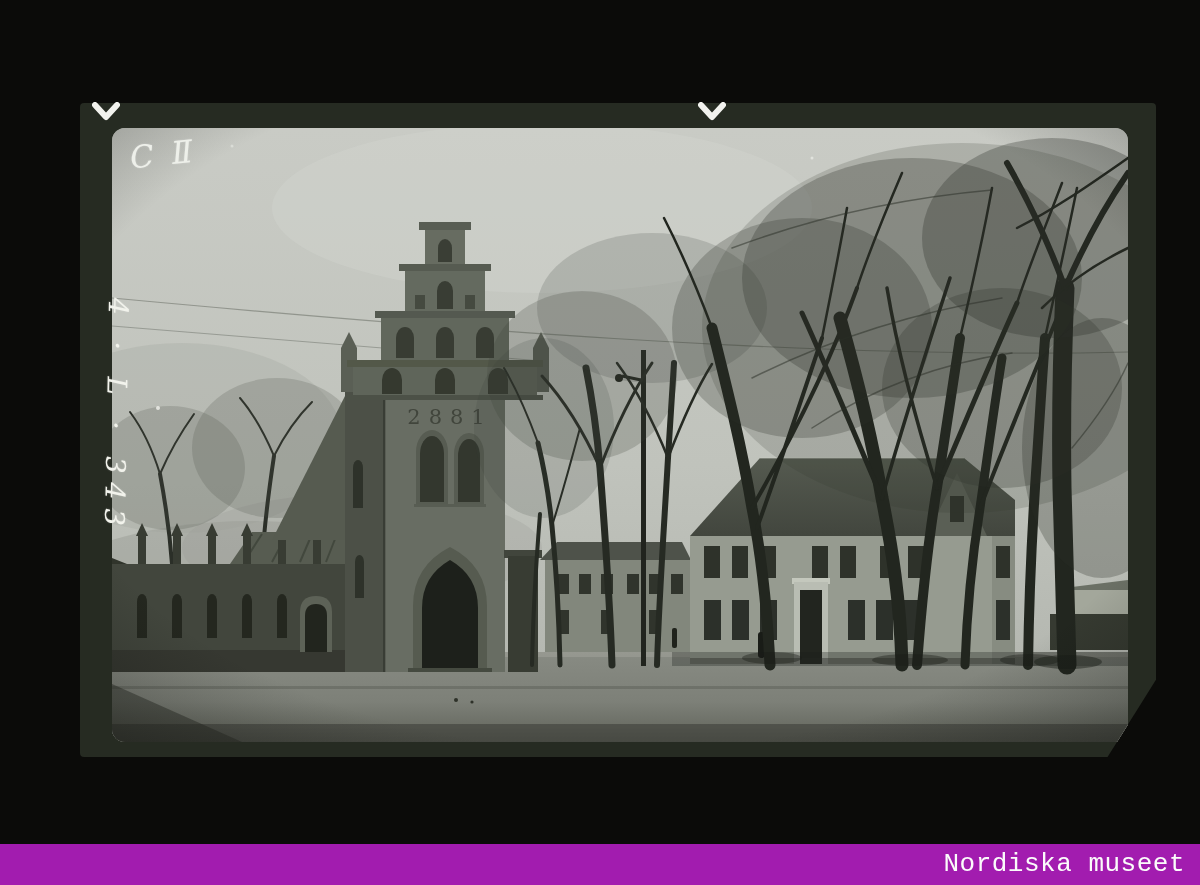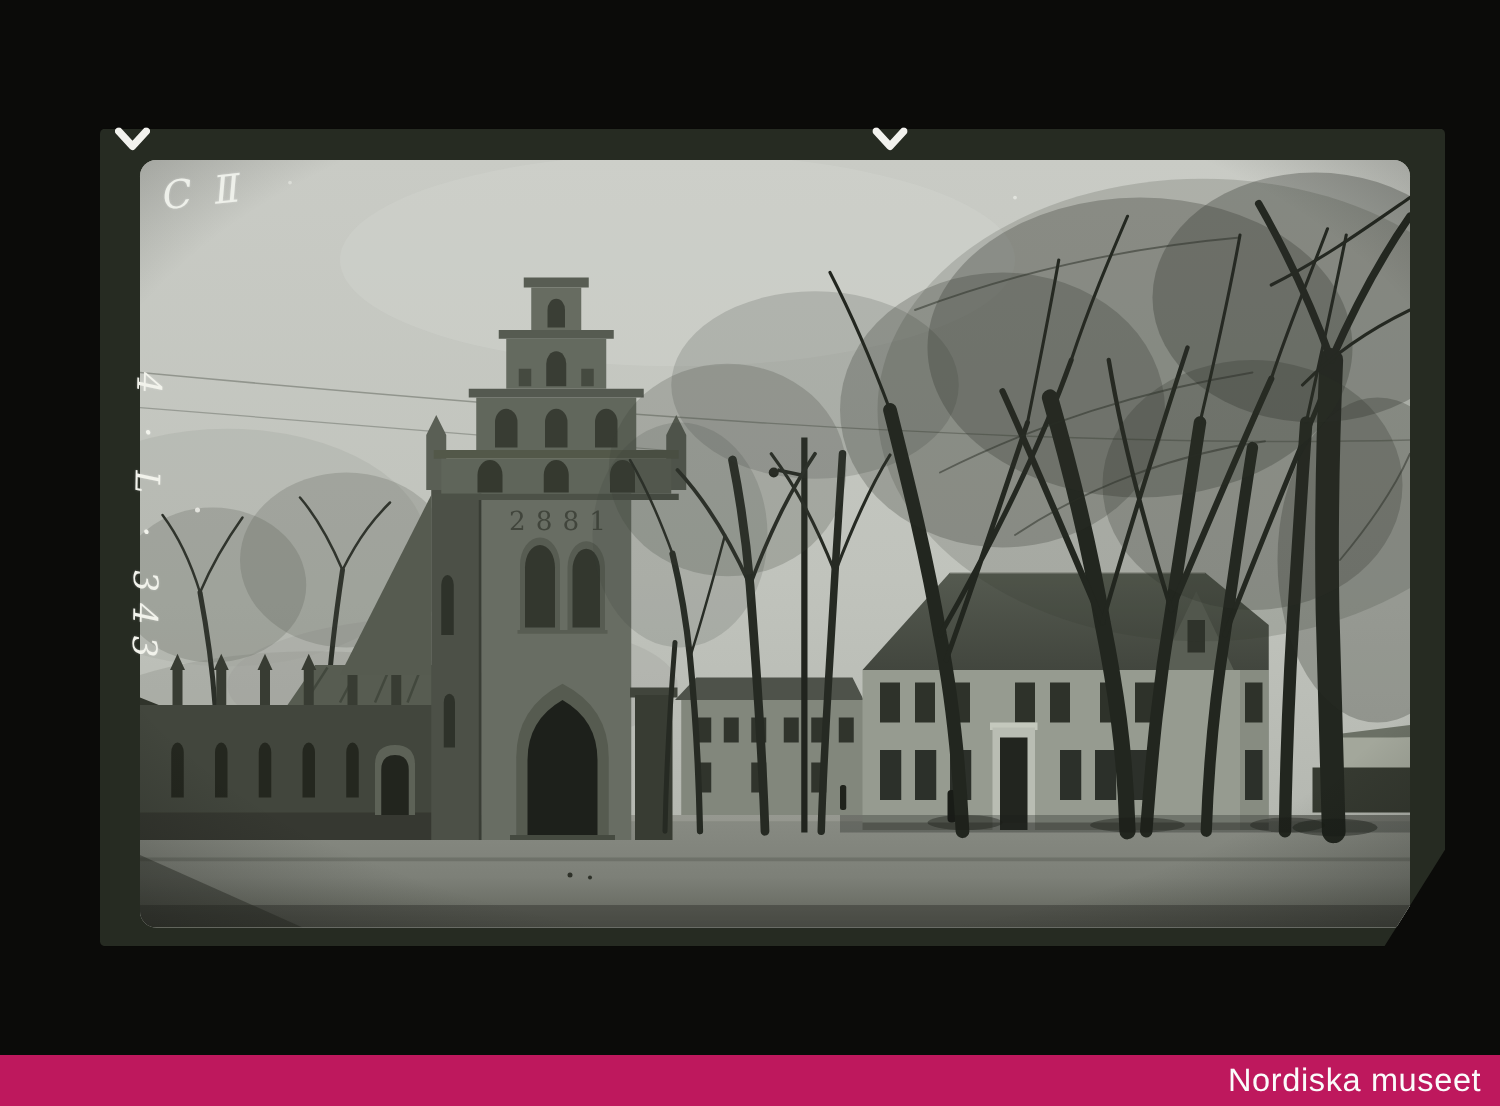--- a/index.html
+++ b/index.html
@@ -25,21 +25,21 @@
      color:#f2f3ec;letter-spacing:9px;transform:rotate(91deg);transform-origin:top left;
      text-shadow:0 0 2px rgba(255,255,255,.3);}
 
   
   .chev{position:absolute;z-index:7;}
   .chev.left{left:92px;top:102px;}
   .chev.right{left:698px;top:102px;}
 
   
   .footer-bar{position:absolute;left:0;top:844px;width:1200px;height:41px;
-     background:#be185d;z-index:9;}
+     background:#a21caf;z-index:9;font-family:Liberation Mono, monospace;}
   .footer-bar span{position:absolute;right:15px;top:0;line-height:41px;
      font-size:26px;color:#fbfbfb;letter-spacing:.5px;}
 </style>
 </head>
 <body>
 
 <div class="stage">
 
   <svg class="chev left" width="28" height="20">
     <polyline points="3,3 14,15 25,3" fill="none" stroke="#f2f2ee" stroke-width="6" stroke-linecap="round" stroke-linejoin="round"></polyline>

